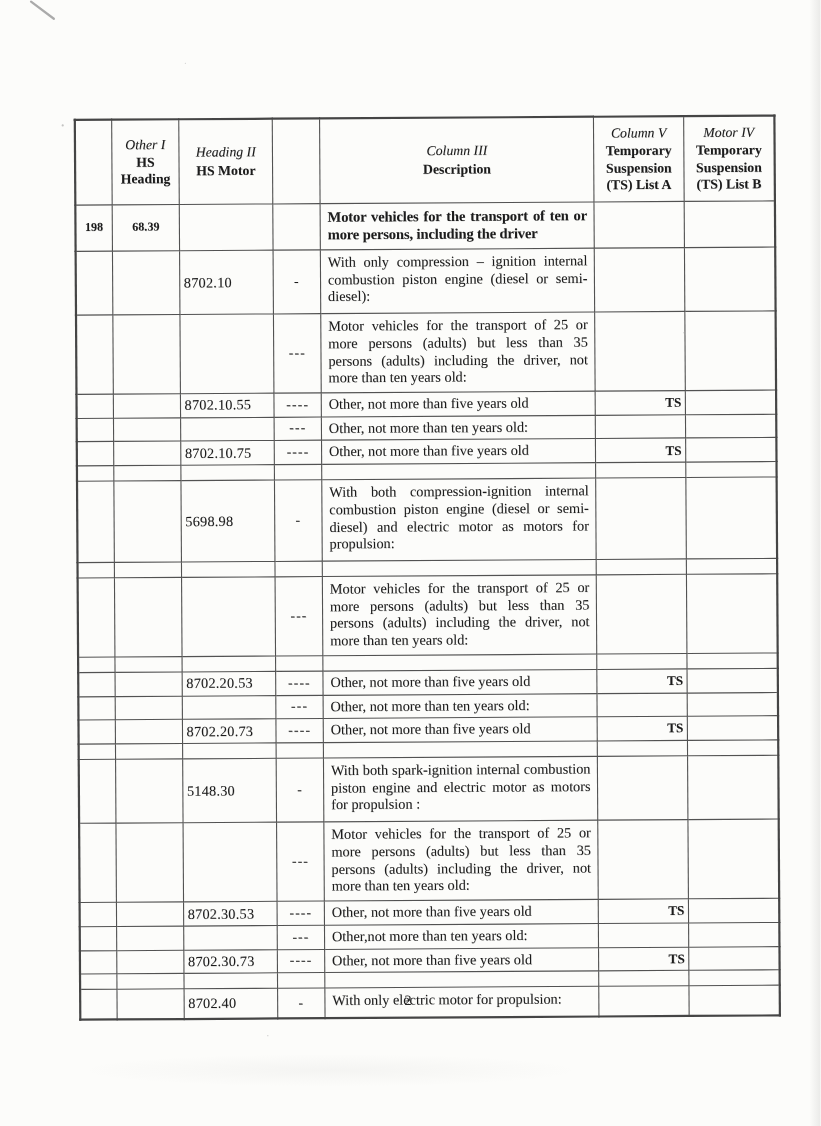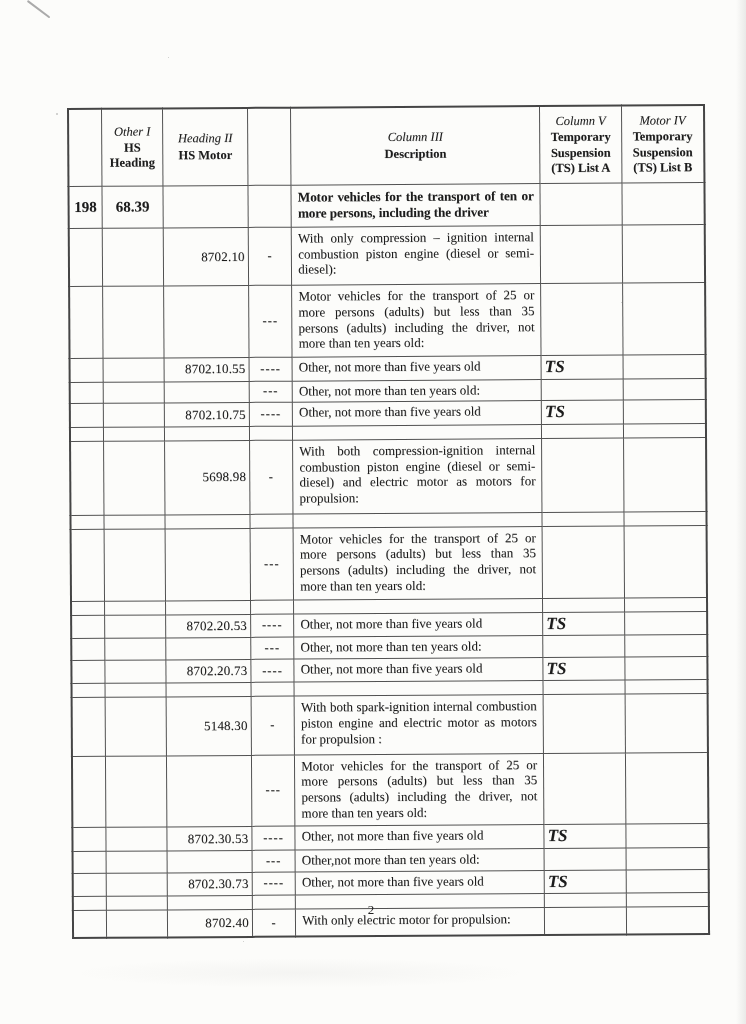--- a/index.html
+++ b/index.html
@@ -86,25 +86,25 @@
   }
   .col-title { font-style: italic; margin-bottom: 1px; }
   .col-sub   { font-weight: bold; white-space: pre-line; }
 
   tbody td {
     font-size: 13px;
     line-height: 1.21;
     vertical-align: middle;
     padding: 1px 3px;
   }
-  .c-num, .c-heading { font-weight: bold; text-align: center; font-size: 15px; }
-  .c-code { text-align: right; letter-spacing: 0.2px; }
+  .c-num, .c-heading { font-weight: bold; text-align: center; font-size: 11px; }
+  .c-code { text-align: left; letter-spacing: 0.2px; }
   .c-dash { text-align: center; font-weight: bold; font-size: 12.5px; letter-spacing: 1px; }
   .c-desc { padding: 2px 6px 3px; text-align: left; vertical-align: top; }
-  .c-tsa, .c-tsb { text-align: left; font-weight: bold; font-size: 17px; font-style: italic; }
+  .c-tsa, .c-tsb { text-align: right; font-weight: bold; font-size: 12px; }
 
   tr.row-title .c-desc {
     font-weight: bold;
     text-align: justify;
     font-size: 13.2px;
     letter-spacing: -0.1px;
     padding-top: 4px;
     padding-bottom: 5px;
   }
   tr.row-sub .c-desc, tr.row-para .c-desc { text-align: justify; }

